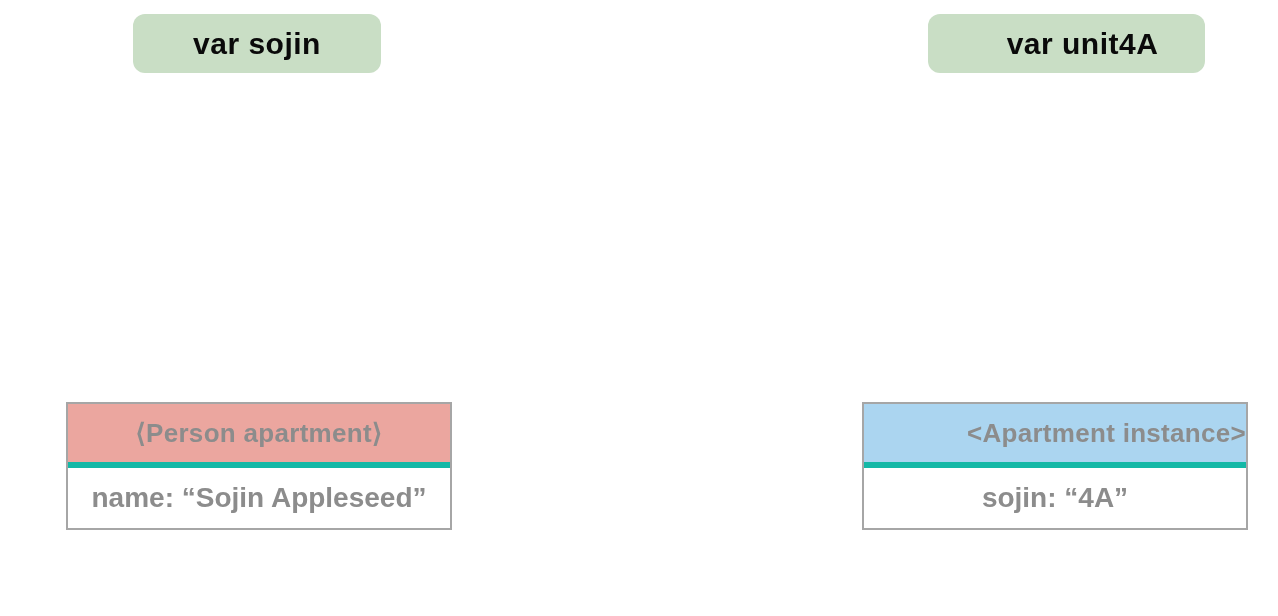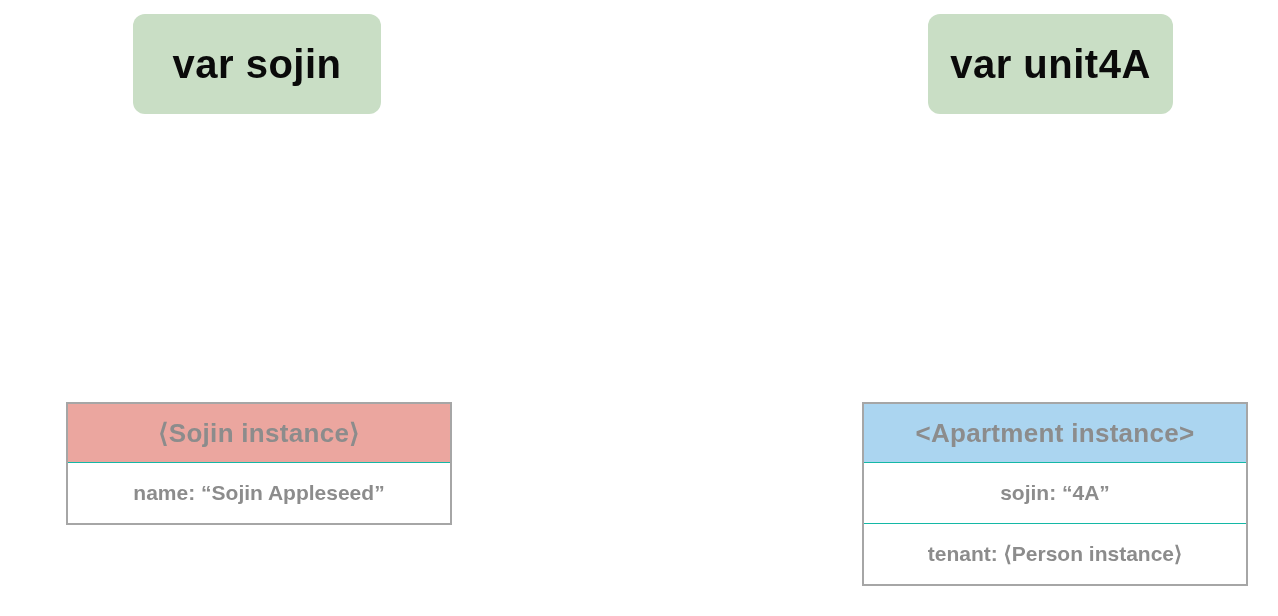--- a/index.html
+++ b/index.html
@@ -12,32 +12,32 @@
     width: 1278px;
     height: 616px;
     font-family: "Liberation Sans", sans-serif;
     overflow: hidden;
   }
 
   
   .var-pill {
     position: absolute;
     top: 14px;
-    height: 100px;
+    height: 59px;
     border-radius: 12px;
     display: flex;
     align-items: center;
     justify-content: center;
-    font-size: 40px;
+    font-size: 30px;
     font-weight: bold;
     color: #0a0a0a;
     letter-spacing: 0.5px;
   }
   .var-pill.left  { left: 133px; width: 248px; }
-  .var-pill.right { left: 928px; width: 245px; }
+  .var-pill.right { left: 928px; width: 245px; padding-left: 32px; }
 
   
   .instance-table {
     position: absolute;
     top: 402px;
     width: 386px;
     box-sizing: border-box;
     border: 2px solid #a6a6a6;
     background: #ffffff;
   }
@@ -49,54 +49,51 @@
     display: flex;
     align-items: center;
     justify-content: center;
     font-size: 26px;
     font-weight: bold;
     color: #8c8c8c;
     letter-spacing: 0.3px;
   }
   .instance-row {
     height: 60px;
-    border-top: 1px solid #14b8a6;
+    border-top: 6px solid #14b8a6;
     display: flex;
     align-items: center;
     justify-content: center;
-    font-size: 21px;
+    font-size: 28px;
     font-weight: 600;
     color: #8c8c8c;
     background: #ffffff;
     white-space: nowrap;
   }
 </style>
 </head>
 <body>
 
 <div class="var-pill left" style="background-color: rgb(201, 222, 197);">
   <span>var sojin</span>
 </div>
 
 <div class="var-pill right" style="background-color: rgb(201, 222, 197);">
   <span>var unit4A</span>
 </div>
 
 <div class="instance-table left">
   <div class="instance-header" style="background-color: rgb(235, 166, 159);">
-    <span>⟨Sojin instance⟩</span>
+    <span>⟨Person apartment⟩</span>
   </div>
   <div class="instance-row">
     <span>name: “Sojin Appleseed”</span>
   </div>
 </div>
 
 <div class="instance-table right">
-  <div class="instance-header" style="background-color: rgb(171, 213, 240);">
+  <div class="instance-header" style="background-color: rgb(171, 213, 240); justify-content: flex-end;">
     <span>&lt;Apartment instance&gt;</span>
   </div>
   <div class="instance-row">
     <span>sojin: “4A”</span>
   </div>
-  <div class="instance-row">
-    <span>tenant: ⟨Person instance⟩</span>
-  </div>
 </div>
 
 </body></html>

